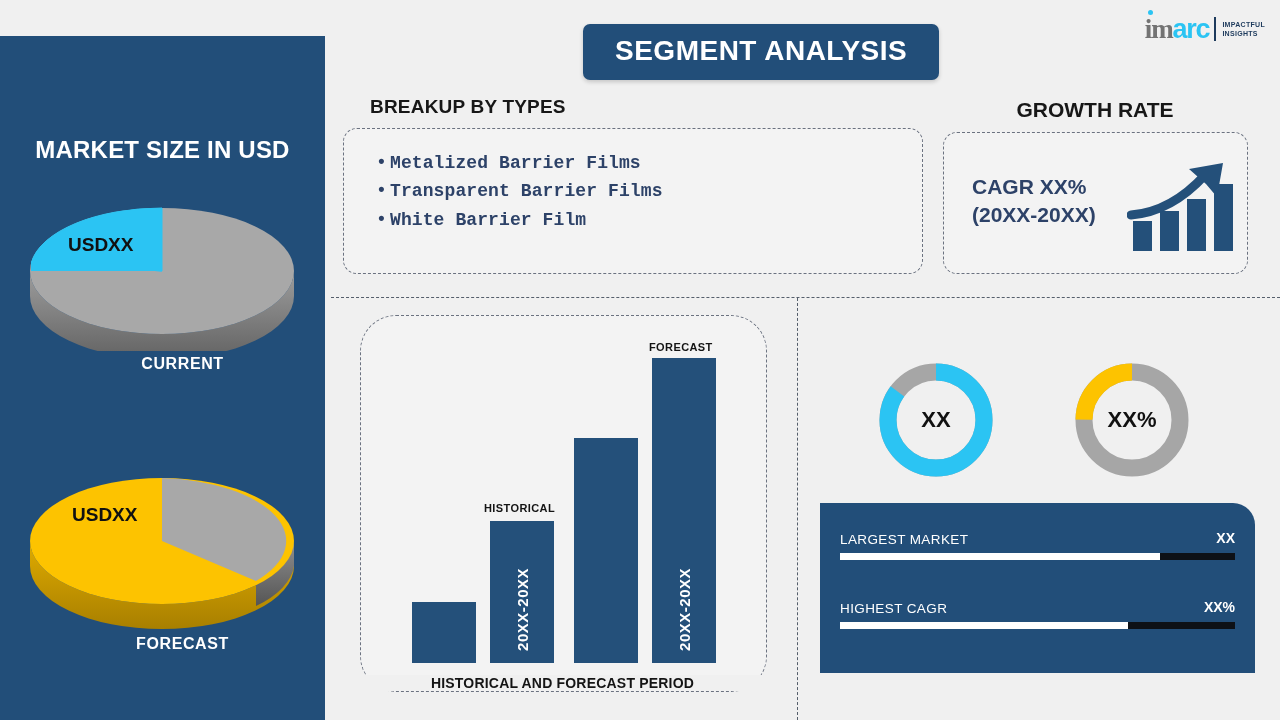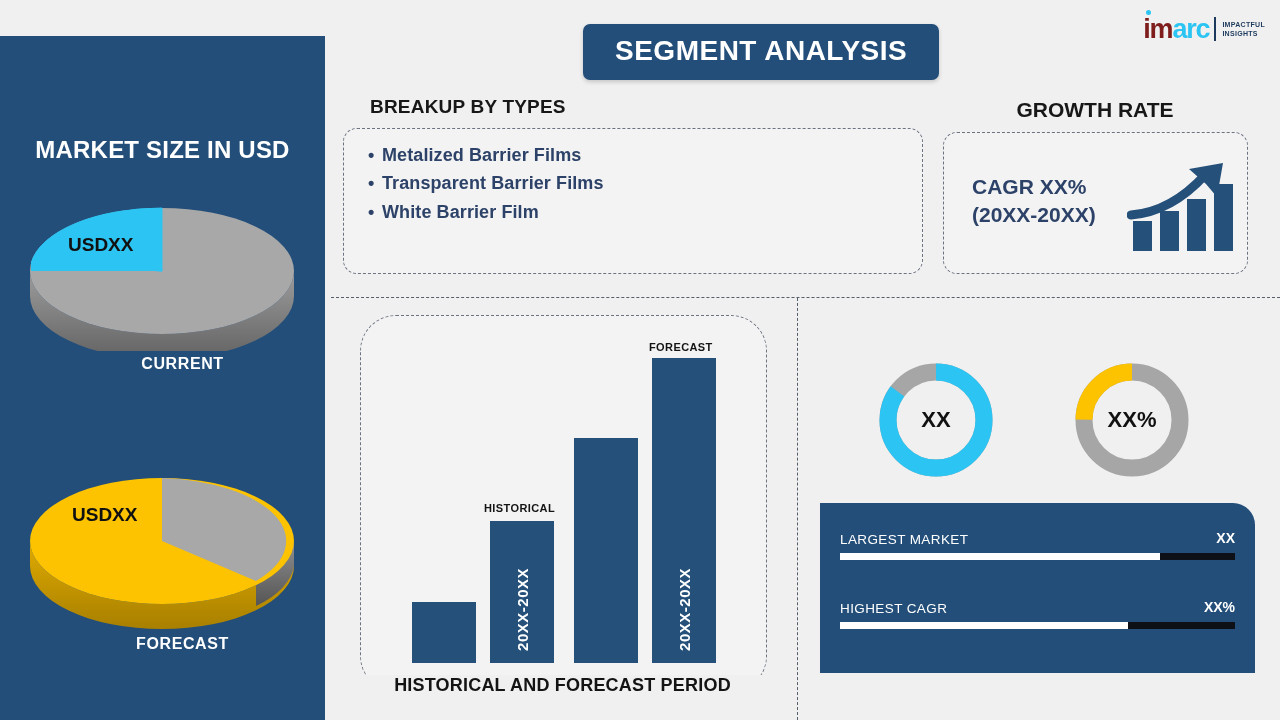--- a/index.html
+++ b/index.html
@@ -47,21 +47,21 @@
     box-shadow:0 2px 4px rgba(0,0,0,.18);
   }
   .logo{
     position:absolute;right:15px;top:12px;height:34px;
     display:flex;align-items:center;
   }
   .logo-mark{position:relative;display:flex;align-items:flex-end;}
   .logo-word{
     font-size:27px;font-weight:bold;letter-spacing:-1.2px;line-height:1;
   }
-  .logo-im{color:#7f1d1d;}
+  .logo-im{color:#737373;font-family:Liberation Serif, serif;}
   .logo-arc{color:#2bc4f3;}
   .logo-dot{
     position:absolute;left:3px;top:-6px;width:5px;height:5px;border-radius:50%;
     background:#2bc4f3;
   }
   .logo-div{width:2px;height:24px;background:#1d3a5c;margin:0 6px 0 5px;}
   .logo-tag{
     font-size:7px;font-weight:bold;color:#1d3a5c;line-height:1.35;
     letter-spacing:.3px;
   }
@@ -75,21 +75,21 @@
 
   
   .dashbox{
     position:absolute;border:1.5px dashed #6b7280;border-radius:14px;
     background:#f3f3f3;
   }
   #types-box{left:343px;top:128px;width:578px;height:144px;}
   #growth-box{left:943px;top:132px;width:303px;height:140px;}
 
   .types-list{
-    position:absolute;left:24px;top:12px;list-style:none;margin:0;padding:0;
+    position:absolute;left:24px;top:12px;list-style:none;margin:8px;padding:0;font-family:Liberation Mono, monospace;
   }
   .types-list li{
     color:#2d4268;font-size:18px;font-weight:bold;line-height:1.58;
     letter-spacing:.1px;white-space:nowrap;
   }
   .types-list li .bullet{display:inline-block;width:14px;}
 
   .cagr-text{
     position:absolute;left:28px;top:40px;color:#2d4268;
     font-size:21px;font-weight:bold;line-height:1.35;
@@ -120,21 +120,21 @@
     letter-spacing:.4px;white-space:nowrap;
   }
   .bar-inner{
     position:absolute;left:50%;bottom:12px;transform:translateX(-50%) ;
     color:#ffffff;font-size:15px;font-weight:bold;letter-spacing:.5px;
     writing-mode:vertical-rl;transform:rotate(180deg) translateX(50%);
     white-space:nowrap;
   }
   .barbox-label{
     position:absolute;left:360px;top:675px;width:405px;text-align:center;
-    color:#141414;font-size:18px;font-weight:bold;letter-spacing:.2px;
+    color:#141414;font-size:14px;font-weight:bold;letter-spacing:.2px;
     background:#f0f0f0;
   }
 
   
   .donut{position:absolute;}
   .donut-val{
     position:absolute;left:0;top:0;width:100%;height:100%;
     display:flex;align-items:center;justify-content:center;
     color:#111;font-size:22px;font-weight:bold;
   }

